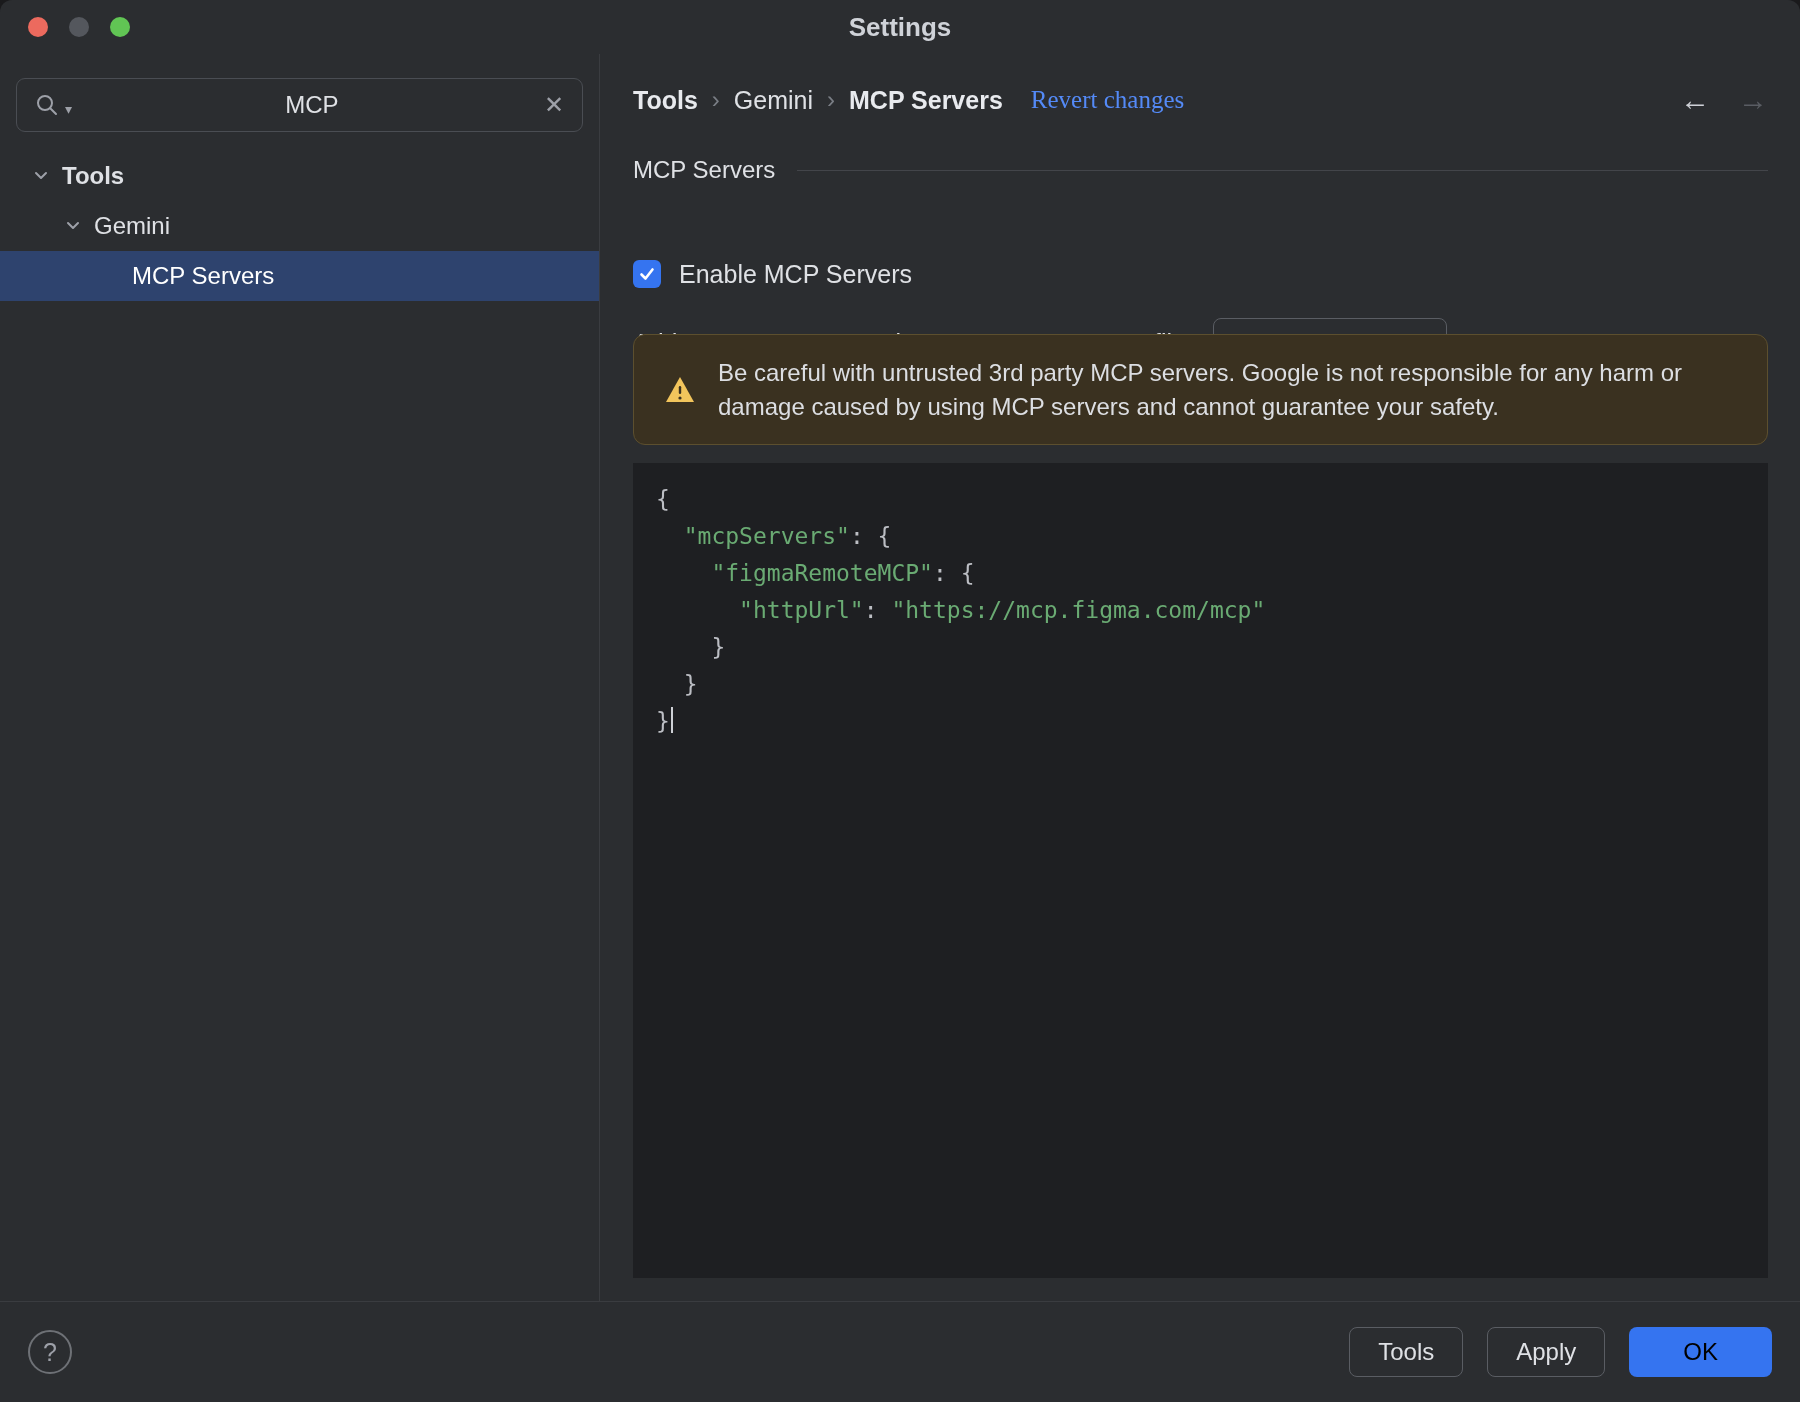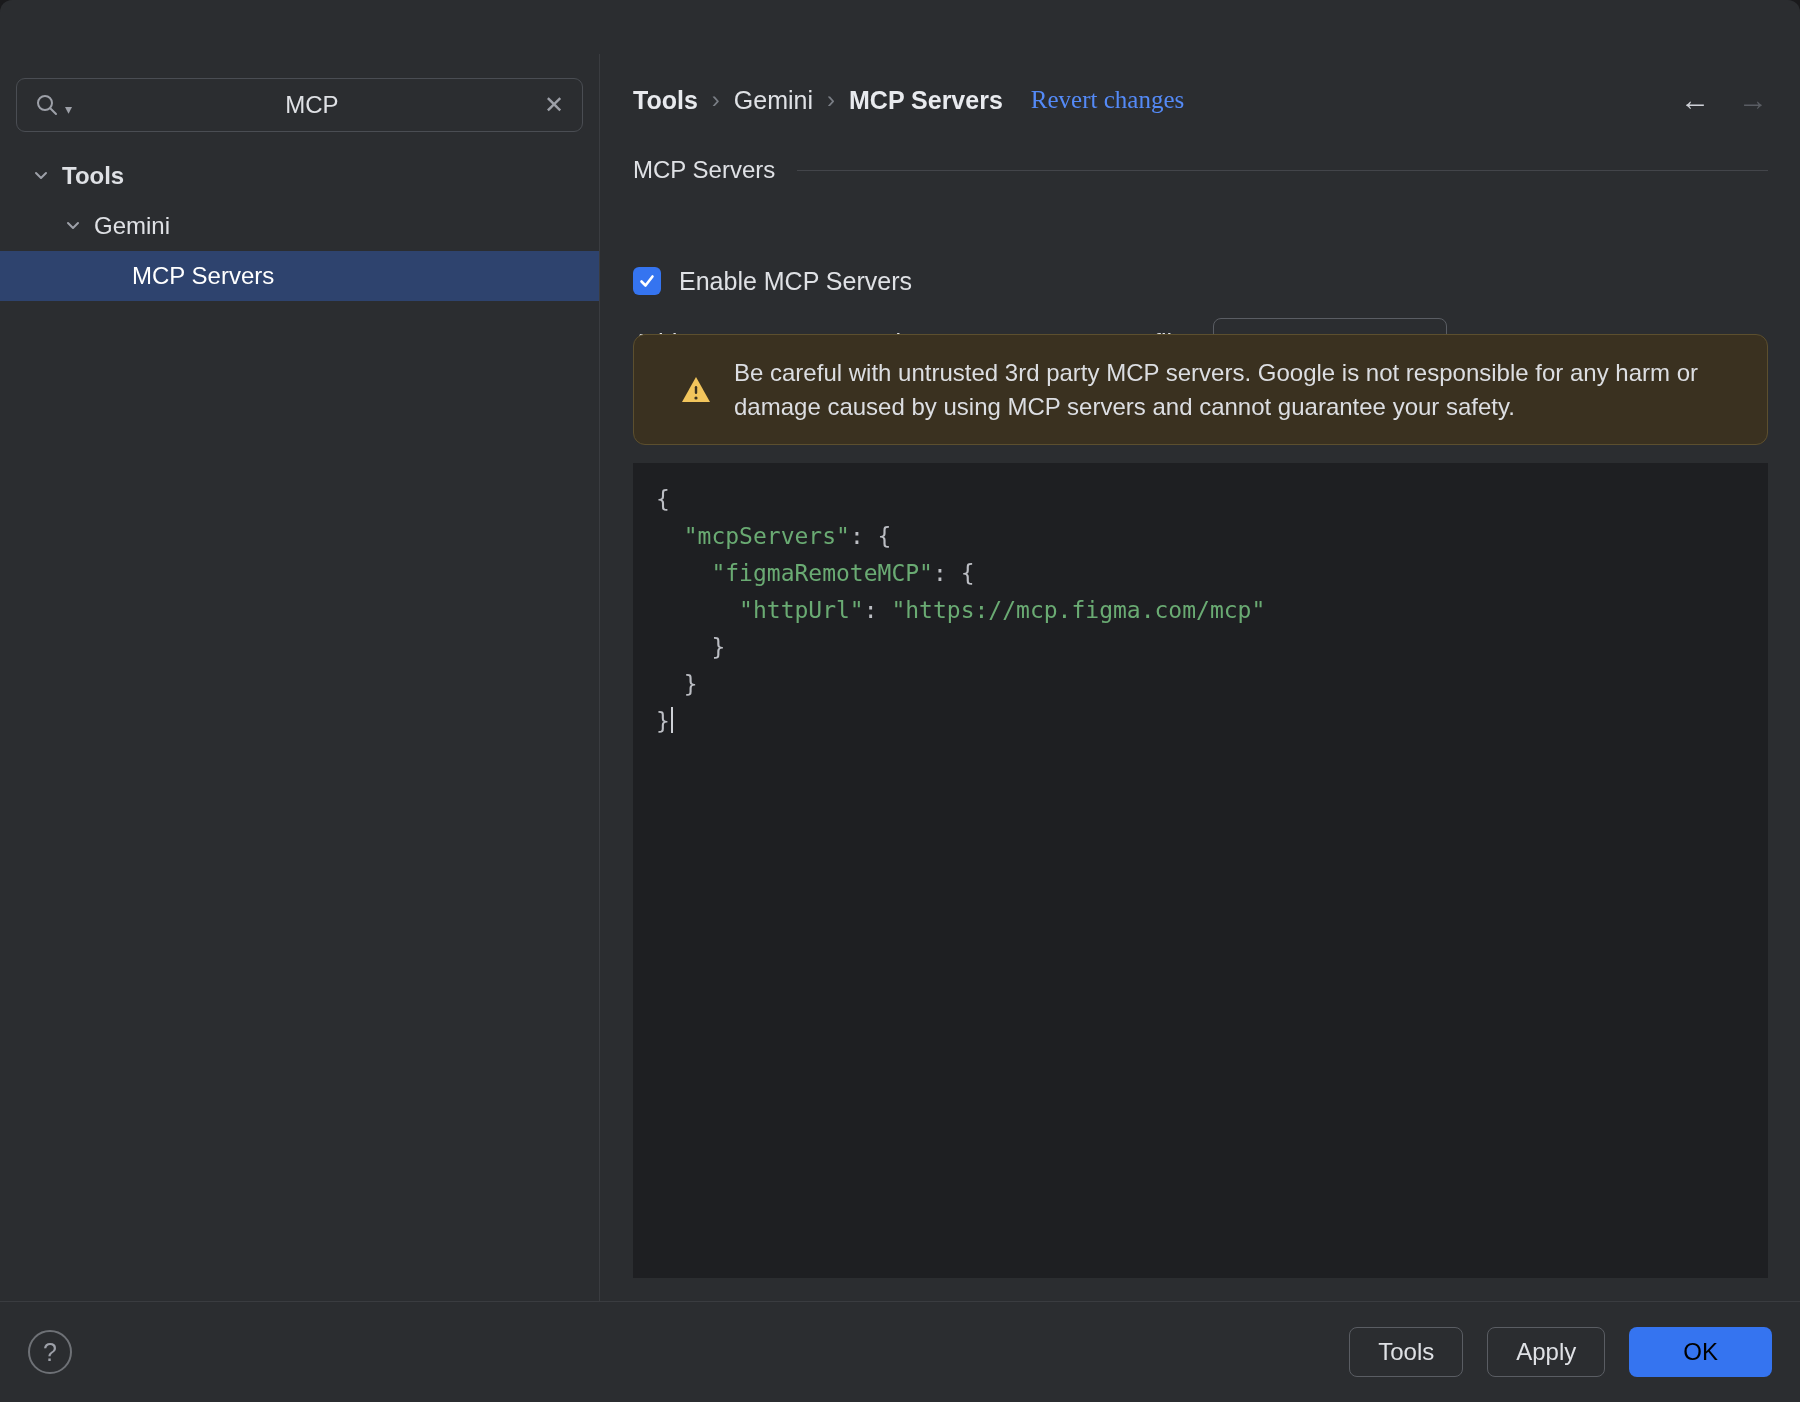--- a/index.html
+++ b/index.html
@@ -38,29 +38,29 @@
   .crumb{color:#DFE1E5;}
   .crumb-sep{color:#7A7E85;font-size:24px;}
   .revert-link{color:#548AF7;margin-left:14px;cursor:pointer;font-family:Liberation Serif, serif;}
   .nav-spacer{flex:1;}
   .nav-arrow{font-size:30px;line-height:1;cursor:pointer;}
   .nav-back{color:#CED0D6;}
   .nav-fwd{color:#5A5D63;margin-left:14px;}
   .section-header{position:absolute;top:96px;left:32px;right:32px;height:40px;display:flex;align-items:center;gap:22px;}
   .section-title{font-size:24px;color:#DFE1E5;flex:none;}
   .section-line{flex:1;height:1px;background:#43454A;}
-  .enable-row{position:absolute;top:206px;left:32px;height:42px;display:flex;align-items:center;gap:18px;}
+  .enable-row{position:absolute;top:206px;left:32px;height:42px;display:flex;align-items:flex-start;gap:18px;}
   .checkbox{width:28px;height:28px;background:#3574F0;border-radius:6px;display:flex;align-items:center;justify-content:center;cursor:pointer;flex:none;}
   .enable-label{font-size:25px;}
   .import-row{position:absolute;top:262px;left:32px;right:32px;height:54px;display:flex;align-items:center;gap:20px;}
   .import-text{font-size:25px;}
   .btn{height:50px;border:1px solid #5A5D63;border-radius:8px;background:transparent;color:#DFE1E5;
     font-size:24px;font-family:"Liberation Sans",sans-serif;padding:0 28px;cursor:pointer;display:inline-flex;align-items:center;justify-content:center;box-sizing:border-box;}
   .warning-banner{position:absolute;top:280px;left:32px;width:1135px;height:111px;box-sizing:border-box;
-    background:#3A3120;border:1px solid #5C4F2E;border-radius:12px;display:flex;align-items:center;gap:22px;padding:0 46px;}
+    background:#3A3120;border:1px solid #5C4F2E;border-radius:12px;display:flex;align-items:center;gap:22px;padding:0 30px;}
   .warning-banner svg{flex:none;}
   .warning-text{font-size:24px;line-height:34px;color:#DCDEE2;}
   
   .editor{position:absolute;top:409px;left:32px;width:1135px;height:815px;box-sizing:border-box;
     background:#1E1F22;padding:18px 0 0 23px;font-family:"DejaVu Sans Mono",monospace;font-size:23px;line-height:37px;cursor:text;}
   .code-line{white-space:pre;}
   .code-line span{white-space:pre;}
   .tk-p{color:#BCBEC4;}
   .tk-k{color:#6AAB73;}
   .tk-s{color:#6AAB73;}
@@ -71,20 +71,28 @@
   .help-btn{width:44px;height:44px;border:2px solid #6E7176;border-radius:50%;color:#9DA0A8;font-size:25px;
     display:flex;align-items:center;justify-content:center;cursor:pointer;flex:none;box-sizing:border-box;}
   .footer-spacer{flex:1;}
   .btn-ok{background:#3574F0;border:none;color:#000000;padding:3px 54px;}
 </style>
 </head>
 <body>
 
 <div class="window">
 
+  <div class="titlebar">
+    <div class="traffic">
+      <span class="dot dot-close"></span>
+      <span class="dot dot-min"></span>
+      <span class="dot dot-zoom"></span>
+    </div>
+    <span class="win-title">Settings</span>
+  </div>
 
   <aside class="sidebar">
     <div class="search-box">
       <svg width="24" height="24" viewBox="0 0 24 24">
         <circle cx="10" cy="10" r="7" fill="none" stroke="#9DA0A8" stroke-width="2"></circle>
         <line x1="15.2" y1="15.2" x2="21" y2="21" stroke="#9DA0A8" stroke-width="2" stroke-linecap="round"></line>
       </svg>
       <span class="search-drop">▾</span>
       <input class="search-input" value="MCP" style="">
       <span class="clear-btn">✕</span>

